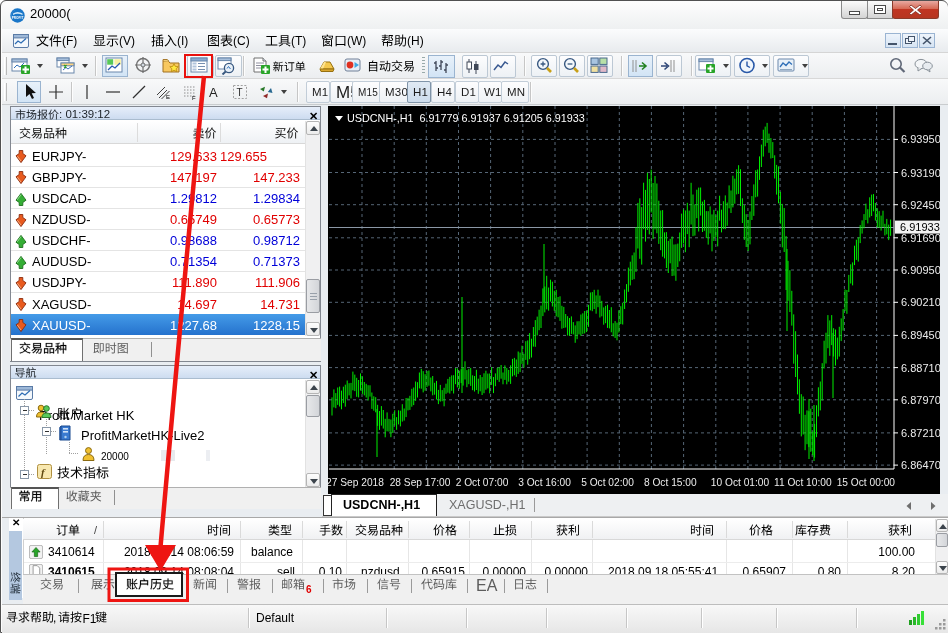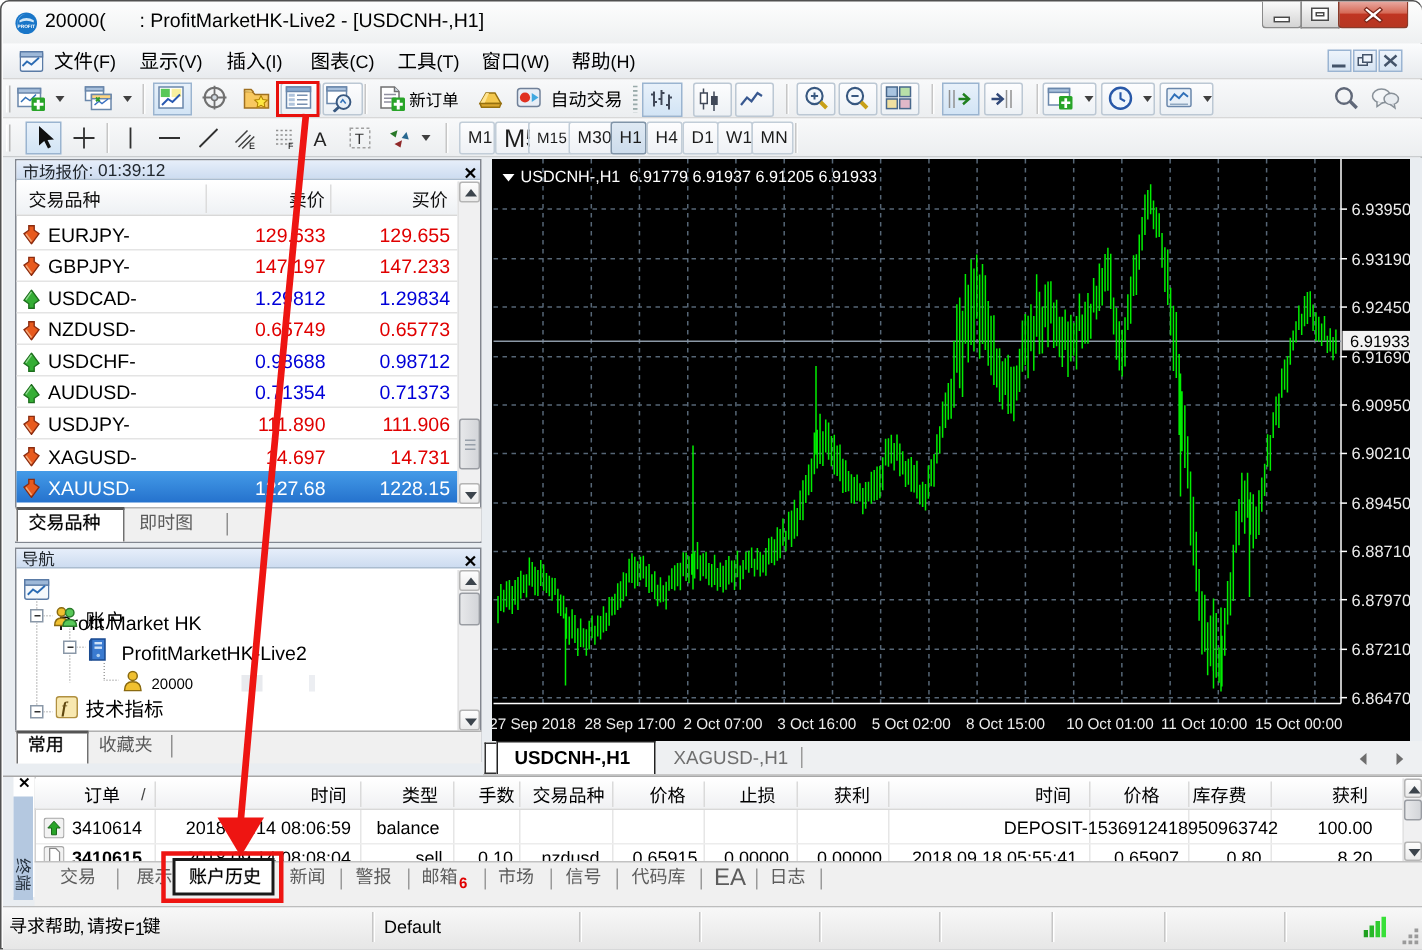--- a/index.html
+++ b/index.html
@@ -106,21 +106,20 @@
       </defs>
     </svg>
     <div class="abs" style="left:1px;top:1px;width:946px;height:27px;background:linear-gradient(#fdfdfd,#eef0f1);border-radius:5px 5px 0 0"></div>
     <svg class="abs" style="left:9px;top:7px" width="15" height="15" viewBox="0 0 15 15">
 <circle cx="7.5" cy="7.5" r="7.2" fill="#1976c8"></circle>
 <path d="M1.5 9 A6.5 6.5 0 0 1 7 1.2 A7 7 0 0 0 3.2 12.5 A6.5 6.5 0 0 1 1.5 9Z" fill="#7db7e8"></path>
 <path d="M3 5.5 Q7.5 2.5 12.5 5.5 L12.5 7 Q7.5 4.5 3 7Z" fill="#cfe6f7"></path>
 <text x="7.5" y="10.5" font-size="3.2" fill="#fff" text-anchor="middle" font-family="Liberation Sans" font-weight="bold">PROFIT</text>
 </svg>
     <div style="position:absolute;left:29px;top:5px;font-size:13px;color:#000;line-height:15px;white-space:nowrap;">20000(</div>
-    <div style="position:absolute;left:92px;top:5px;font-size:13px;color:#000;line-height:15px;white-space:nowrap;">: ProfitMarketHK-Live2 - [USDCNH-,H1]</div>
     <div class="abs" style="left:840px;top:0;width:99px;height:18px">
 <div class="abs" style="left:0;top:0;width:27px;height:18px;background:linear-gradient(#fbfbfb,#d4d4d4);border:1px solid #8a8a8a;border-top:none;border-radius:0 0 3px 3px">
  <div class="abs" style="left:7px;top:10px;width:11px;height:4px;background:#fff;border:1px solid #4a4a4a"></div>
       </div>
 <div class="abs" style="left:26px;top:0;width:26px;height:18px;background:linear-gradient(#fbfbfb,#d4d4d4);border:1px solid #8a8a8a;border-top:none">
  <div class="abs" style="left:6px;top:4px;width:12px;height:9px;background:#fff;border:1px solid #4a4a4a"></div>
  <div class="abs" style="left:9px;top:7px;width:6px;height:3px;background:#fff;border:1px solid #4a4a4a"></div>
       </div>
 <div class="abs" style="left:51px;top:0;width:47px;height:18px;background:linear-gradient(#e8a9a1 0%,#d66a56 45%,#c03522 50%,#b63621 100%);border:1px solid #8a3a2a;border-top:none;border-radius:0 0 3px 3px">
  <svg class="abs" style="left:16px;top:3px" width="13" height="12" viewBox="0 0 13 12">
@@ -419,21 +418,21 @@
     <div style="position:absolute;left:273px;top:126px;line-height:0"><svg style="" width="25.0" height="12" viewBox="0 -880 2000 1000" fill="#111">
         <use href="#u4e70" x="0"></use>
         <use href="#u4ef7" x="1000"></use>
       </svg></div>
     <div class="abs" style="left:14px;top:149.3px;line-height:0"><svg width="12" height="13" viewBox="0 0 12 13">
         <path d="M4.2 0.5 H7.8 V3.5 L11 5.8 L6 12.6 L1 5.8 L4.2 3.5 Z" fill="#e85a1e" stroke="#8a2c10" stroke-width="0.9"></path>
         <path d="M2.3 6 L6 11" stroke="#f4a878" stroke-width="1" fill="none"></path>
       </svg></div>
     <div style="position:absolute;left:31px;top:147.8px;font-size:13px;color:#000;line-height:15px;white-space:nowrap;">EURJPY-</div>
     <div style="position:absolute;left:136px;top:147.8px;font-size:13px;color:#e00000;line-height:15px;white-space:nowrap;width:80px;text-align:right">129.633</div>
-    <div style="position:absolute;left:219px;top:147.8px;font-size:13px;color:#e00000;line-height:15px;white-space:nowrap;width:80px;text-align:right">129.655</div>
+    <div style="position:absolute;left:219px;top:147.8px;font-size:13px;color:#e00000;line-height:15px;white-space:nowrap;width:80px;text-align:left">129.655</div>
     <div class="gridh" style="left:10px;top:164.8px;width:294px"></div>
     <div class="abs" style="left:14px;top:170.4px;line-height:0"><svg width="12" height="13" viewBox="0 0 12 13">
         <path d="M4.2 0.5 H7.8 V3.5 L11 5.8 L6 12.6 L1 5.8 L4.2 3.5 Z" fill="#e85a1e" stroke="#8a2c10" stroke-width="0.9"></path>
         <path d="M2.3 6 L6 11" stroke="#f4a878" stroke-width="1" fill="none"></path>
       </svg></div>
     <div style="position:absolute;left:31px;top:168.9px;font-size:13px;color:#000;line-height:15px;white-space:nowrap;">GBPJPY-</div>
     <div style="position:absolute;left:136px;top:168.9px;font-size:13px;color:#e00000;line-height:15px;white-space:nowrap;width:80px;text-align:right">147.197</div>
     <div style="position:absolute;left:219px;top:168.9px;font-size:13px;color:#e00000;line-height:15px;white-space:nowrap;width:80px;text-align:right">147.233</div>
     <div class="gridh" style="left:10px;top:185.9px;width:294px"></div>
     <div class="abs" style="left:14px;top:191.5px;line-height:0"><svg width="12" height="13" viewBox="0 0 12 13">
@@ -772,21 +771,20 @@
         <use href="#u83b7" x="0"></use>
         <use href="#u5229" x="1000"></use>
       </svg></div>
     <svg class="abs" style="left:28px;top:544px" width="14" height="14" viewBox="0 0 17 17">
 <rect x="0.5" y="0.5" width="16" height="16" rx="2" fill="#f2f2f2" stroke="#a8a8a8"></rect>
 <path d="M8.5 3 L13.5 8.5 L10.5 8.5 L10.5 14 L6.5 14 L6.5 8.5 L3.5 8.5 Z" fill="#28a428" stroke="#156415" stroke-width="0.8"></path>
     </svg>
     <div style="position:absolute;left:47px;top:544px;font-size:12px;color:#000;line-height:14px;white-space:nowrap;">3410614</div>
     <div style="position:absolute;left:113px;top:544px;font-size:12px;color:#000;line-height:14px;white-space:nowrap;width:120px;text-align:right">2018.09.14 08:06:59</div>
     <div style="position:absolute;left:250px;top:544px;font-size:12px;color:#000;line-height:14px;white-space:nowrap;">balance</div>
-    <div style="position:absolute;left:651px;top:544px;font-size:12px;color:#000;line-height:14px;white-space:nowrap;width:200px;text-align:right">DEPOSIT-1536912418950963742</div>
     <div style="position:absolute;left:854px;top:544px;font-size:12px;color:#000;line-height:14px;white-space:nowrap;width:60px;text-align:right">100.00</div>
     <div class="gridh" style="left:23px;top:561px;width:911px;background:#ececec"></div>
     <div class="abs" style="left:23px;top:562px;width:911px;height:11px;overflow:hidden">
       <svg class="abs" style="left:5px;top:1px" width="14" height="14" viewBox="0 0 17 17">
 <rect x="0.5" y="0.5" width="16" height="16" rx="2" fill="#f2f2f2" stroke="#a8a8a8"></rect>
 <path d="M5 2 H10 L13 5 V14 H5 Z" fill="#fff" stroke="#888"></path>
       </svg>
       <div style="position:absolute;left:24px;top:2px;font-size:12px;color:#000;line-height:14px;white-space:nowrap;font-weight:bold;">3410615</div>
       <div style="position:absolute;left:90px;top:2px;font-size:12px;color:#000;line-height:14px;white-space:nowrap;width:120px;text-align:right">2018.09.14 08:08:04</div>
       <div style="position:absolute;left:253px;top:2px;font-size:12px;color:#000;line-height:14px;white-space:nowrap;">sell</div>

